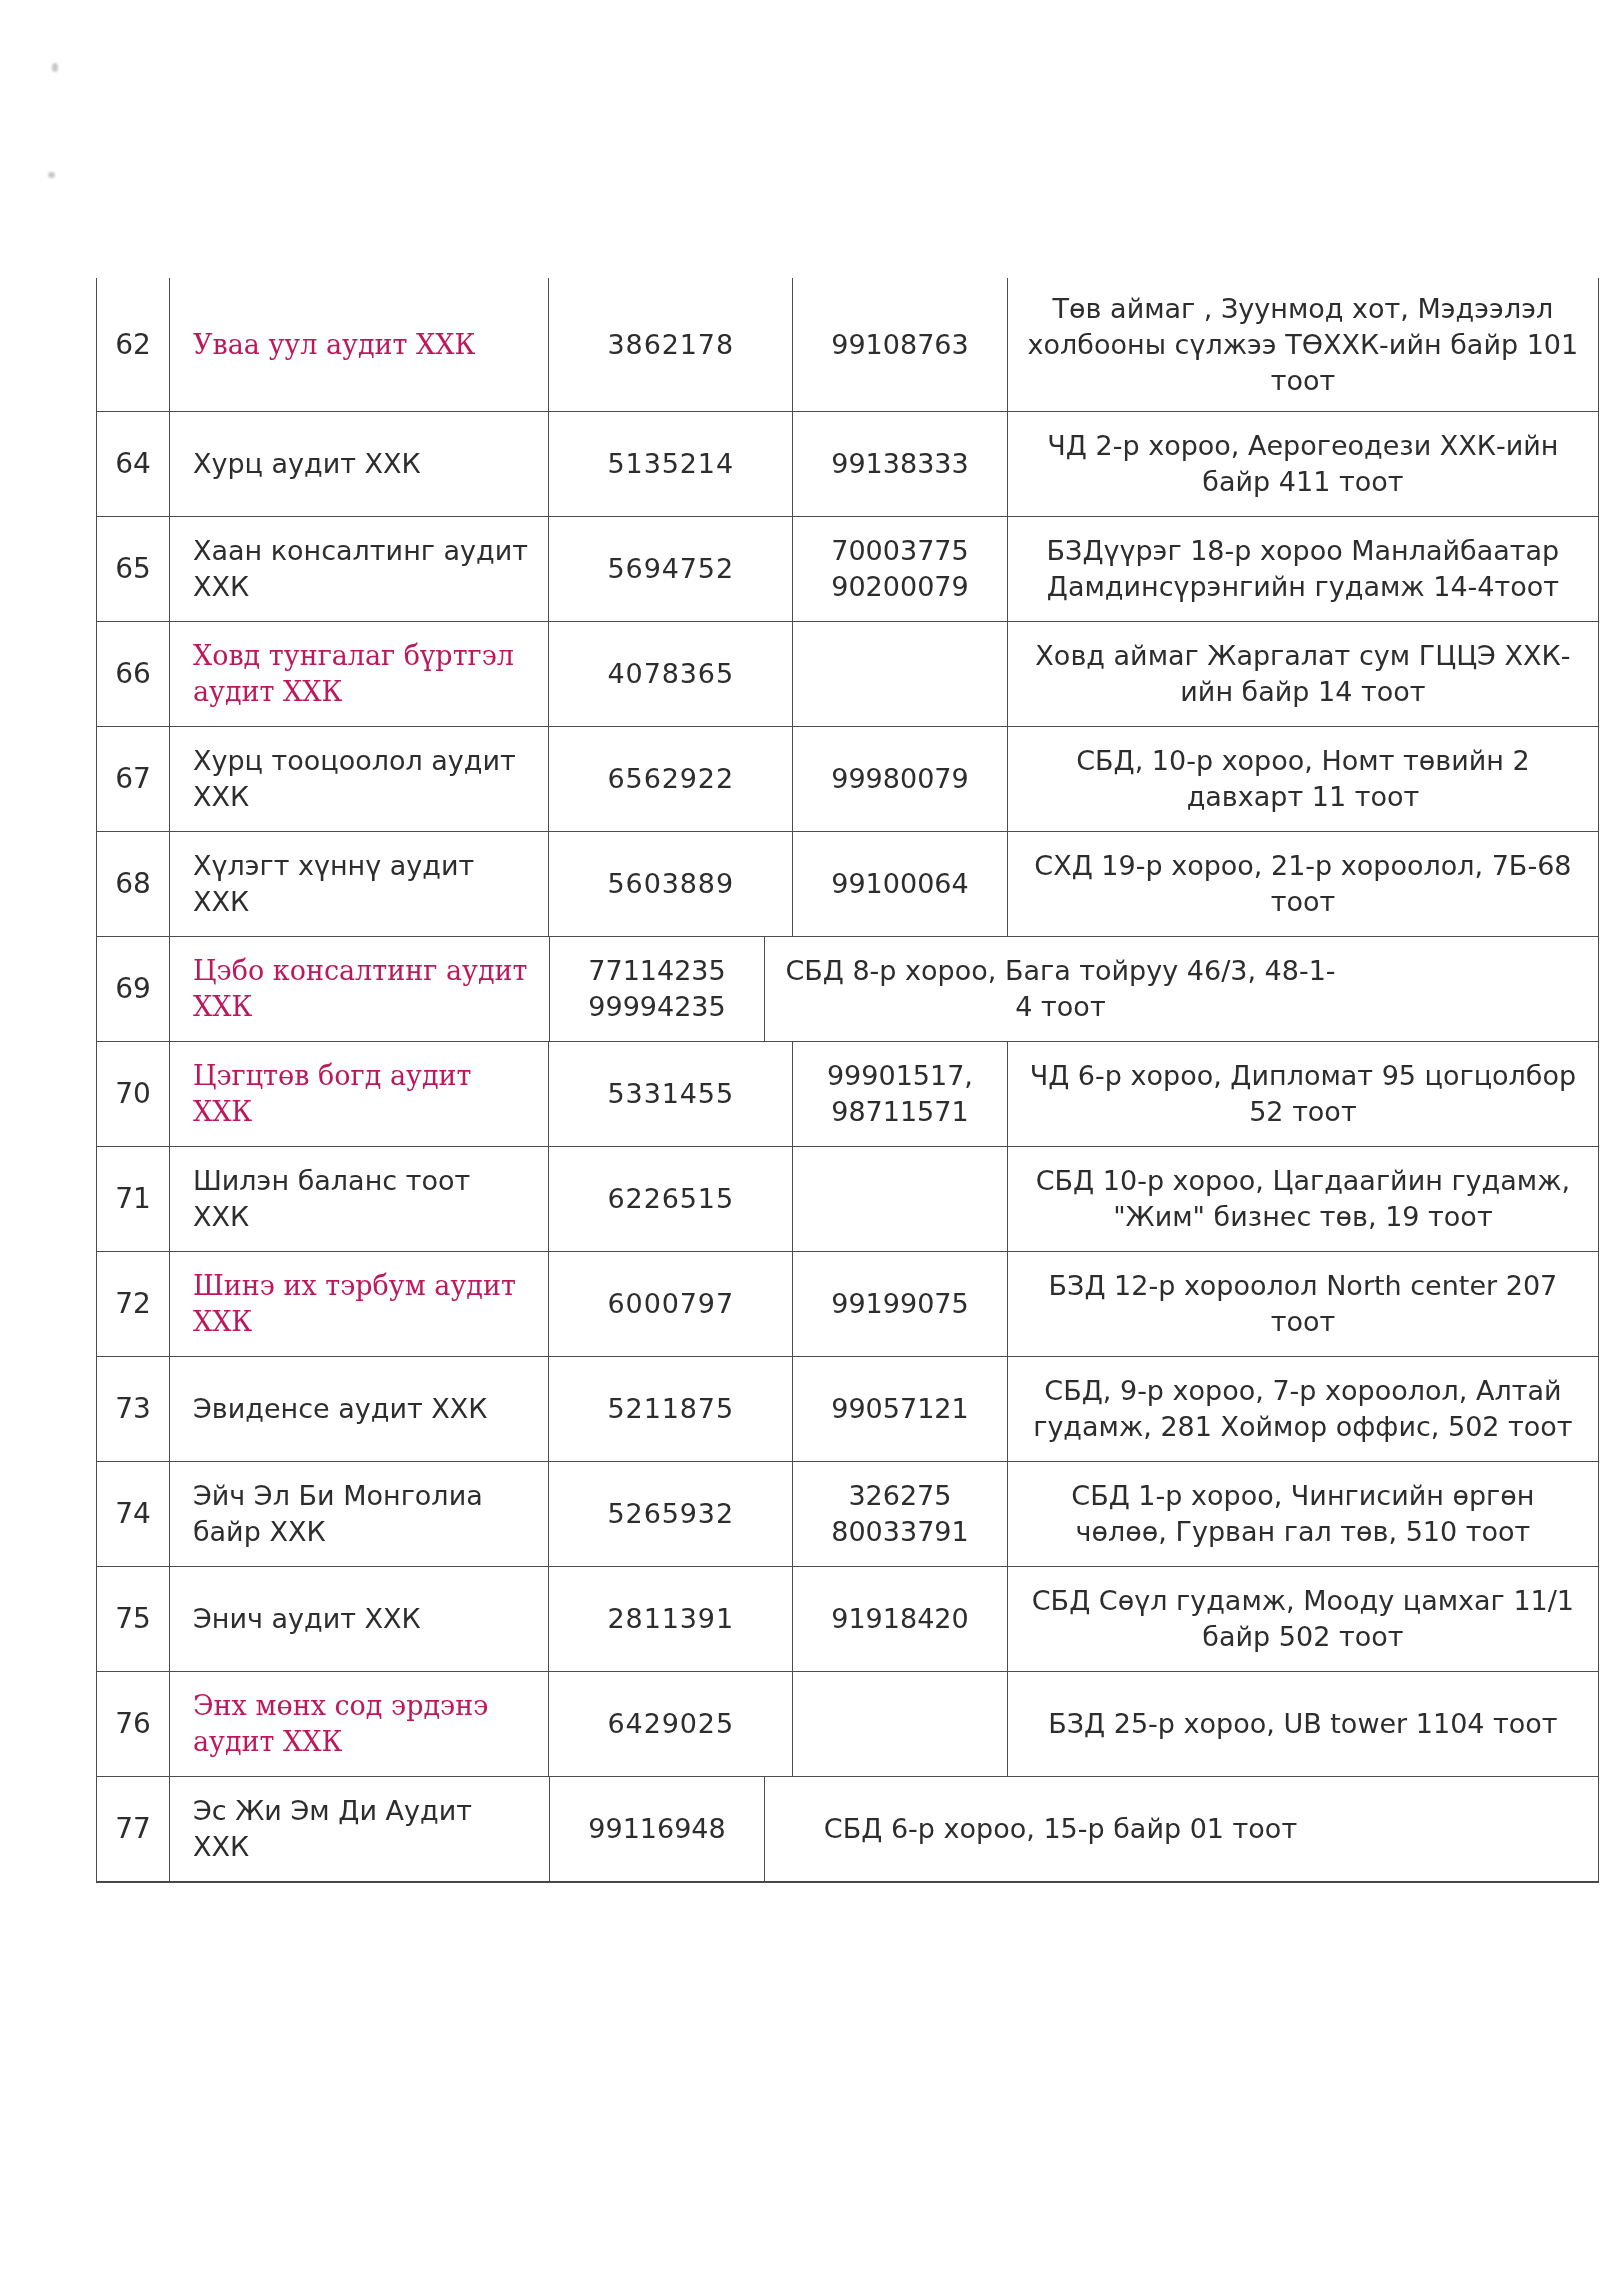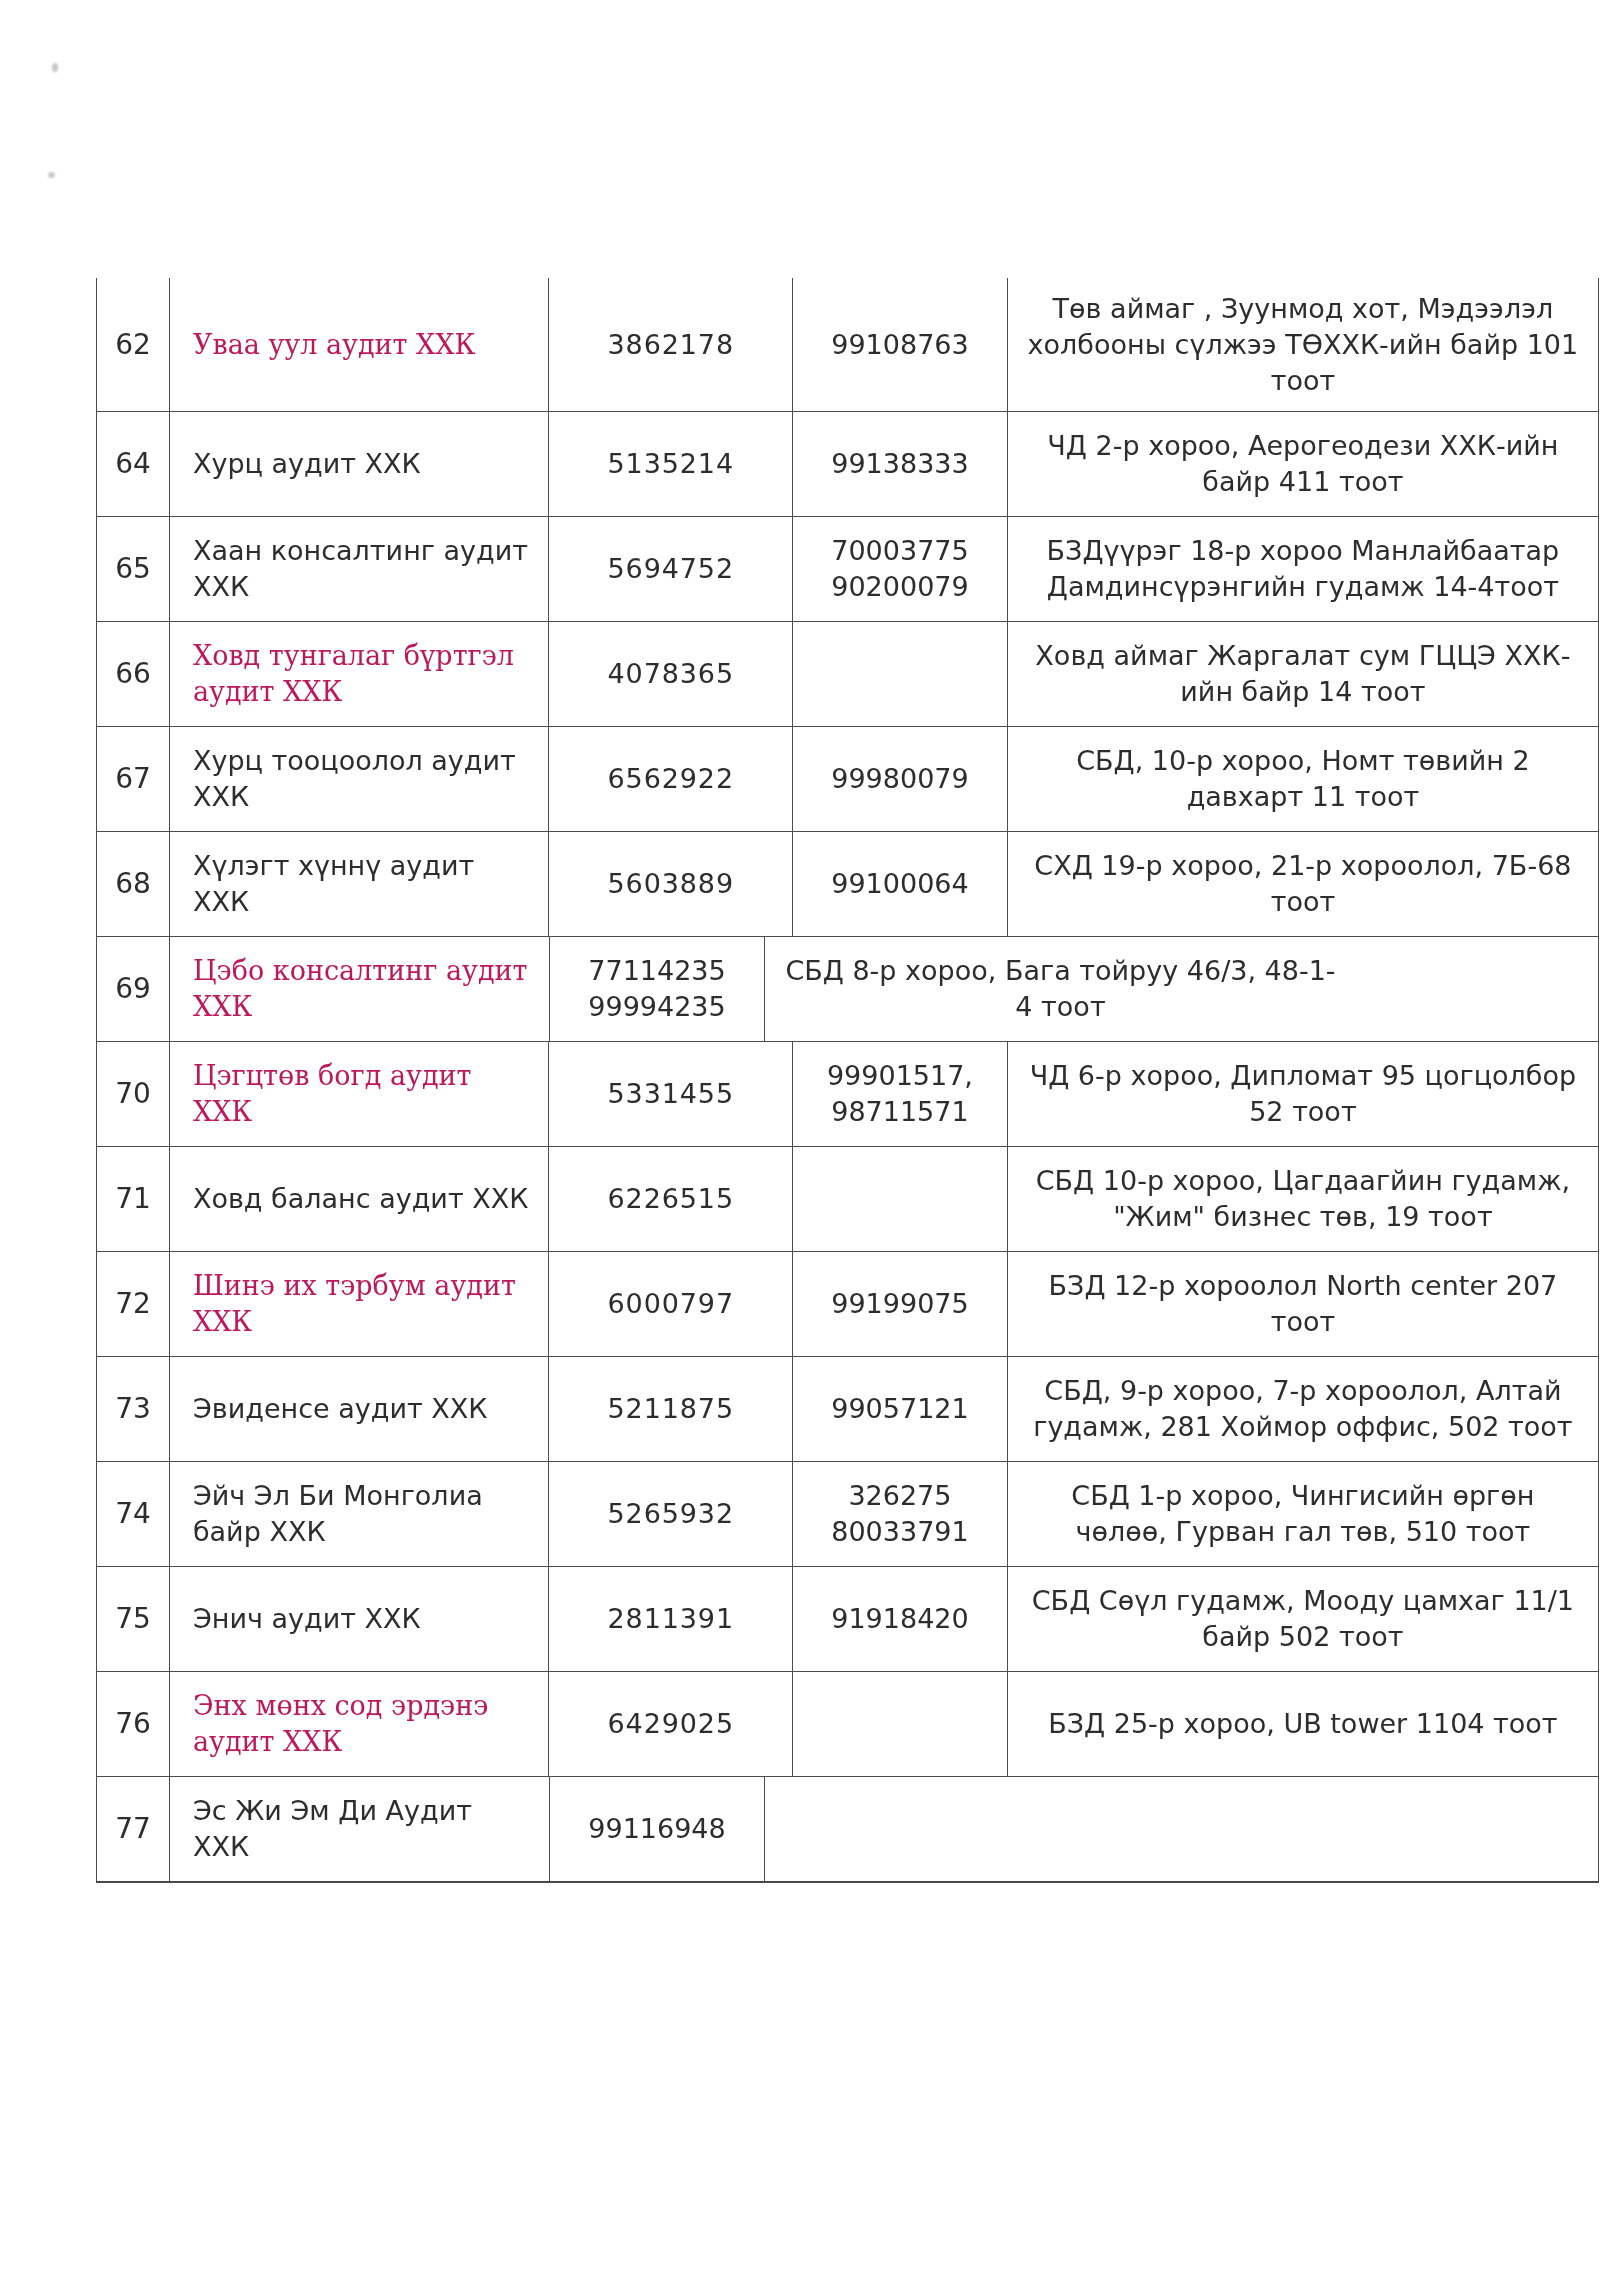--- a/index.html
+++ b/index.html
@@ -138,21 +138,21 @@
       <div class="cell c-no">70</div>
       <div class="cell c-name serif-name">Цэгцтөв богд аудит ХХК</div>
       <div class="cell c-reg">5331455</div>
       <div class="cell c-phone">99901517,
 98711571</div>
       <div class="cell c-addr">ЧД 6-р хороо, Дипломат 95 цогцолбор 52 тоот</div>
     </div>
 
     <div class="row">
       <div class="cell c-no">71</div>
-      <div class="cell c-name">Ховд баланс аудит ХХК</div>
+      <div class="cell c-name">Шилэн баланс тоот ХХК</div>
       <div class="cell c-reg">6226515</div>
       <div class="cell c-phone"></div>
       <div class="cell c-addr">СБД 10-р хороо, Цагдаагйин гудамж, "Жим" бизнес төв, 19 тоот</div>
     </div>
 
     <div class="row">
       <div class="cell c-no">72</div>
       <div class="cell c-name serif-name">Шинэ их тэрбум аудит ХХК</div>
       <div class="cell c-reg">6000797</div>
       <div class="cell c-phone">99199075</div>
@@ -189,17 +189,18 @@
       <div class="cell c-name serif-name">Энх мөнх сод эрдэнэ аудит ХХК</div>
       <div class="cell c-reg">6429025</div>
       <div class="cell c-phone"></div>
       <div class="cell c-addr">БЗД 25-р хороо, UB tower 1104 тоот</div>
     </div>
 
     <div class="row">
       <div class="cell c-no">77</div>
       <div class="cell c-name">Эс Жи Эм Ди Аудит ХХК</div>
       <div class="cell c-phone">99116948</div>
+      <div class="cell c-addr">СБД 6-р хороо, 15-р байр 01 тоот</div>
     </div>
   </div>
 
 </div>
 
 
 </body></html>

